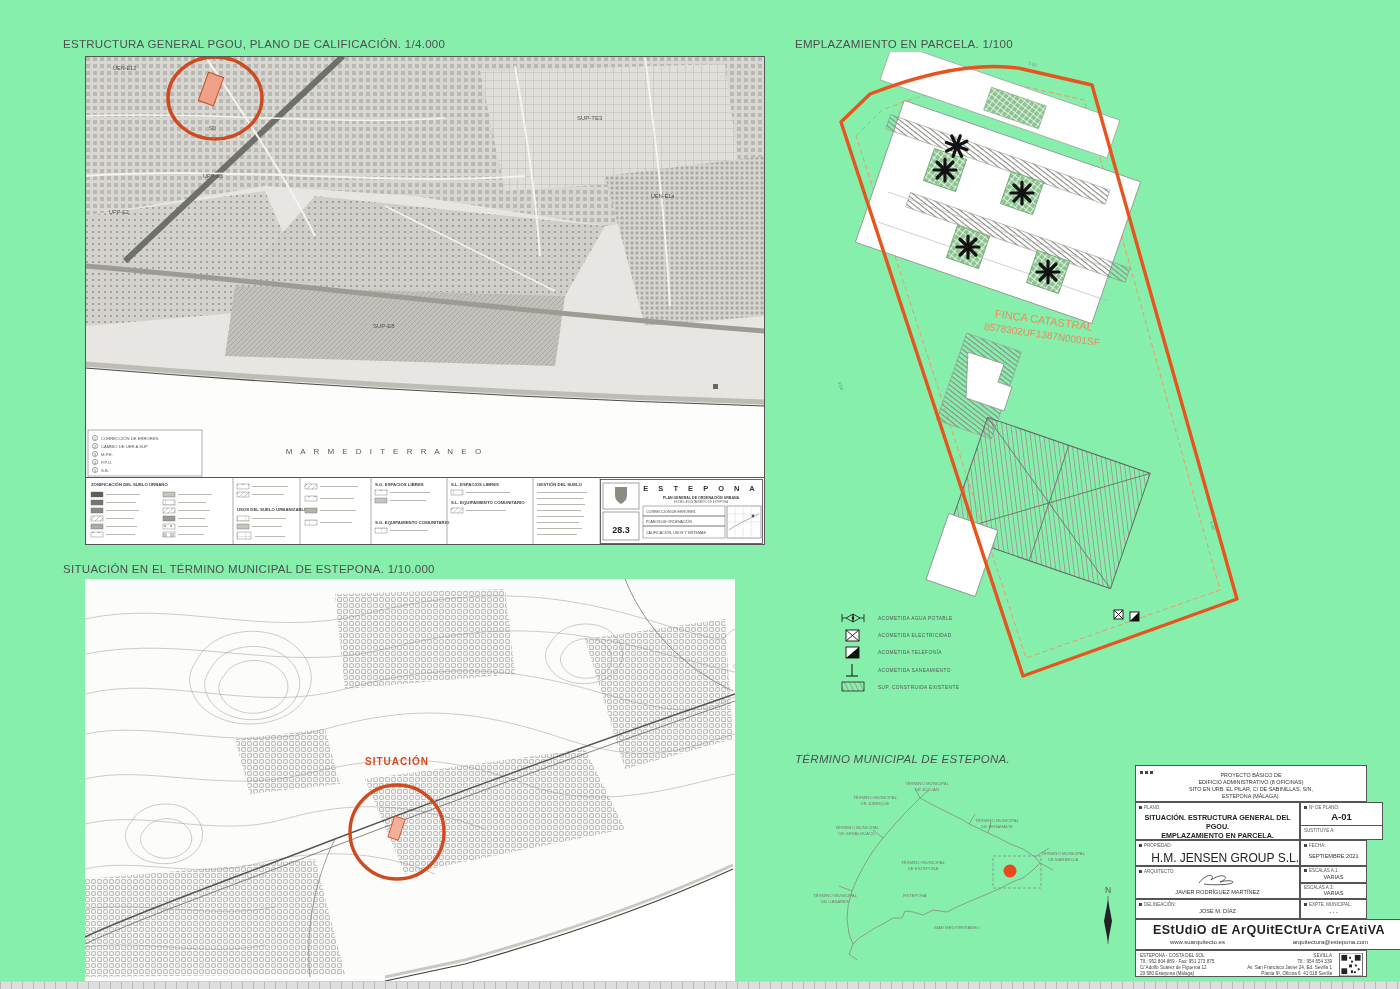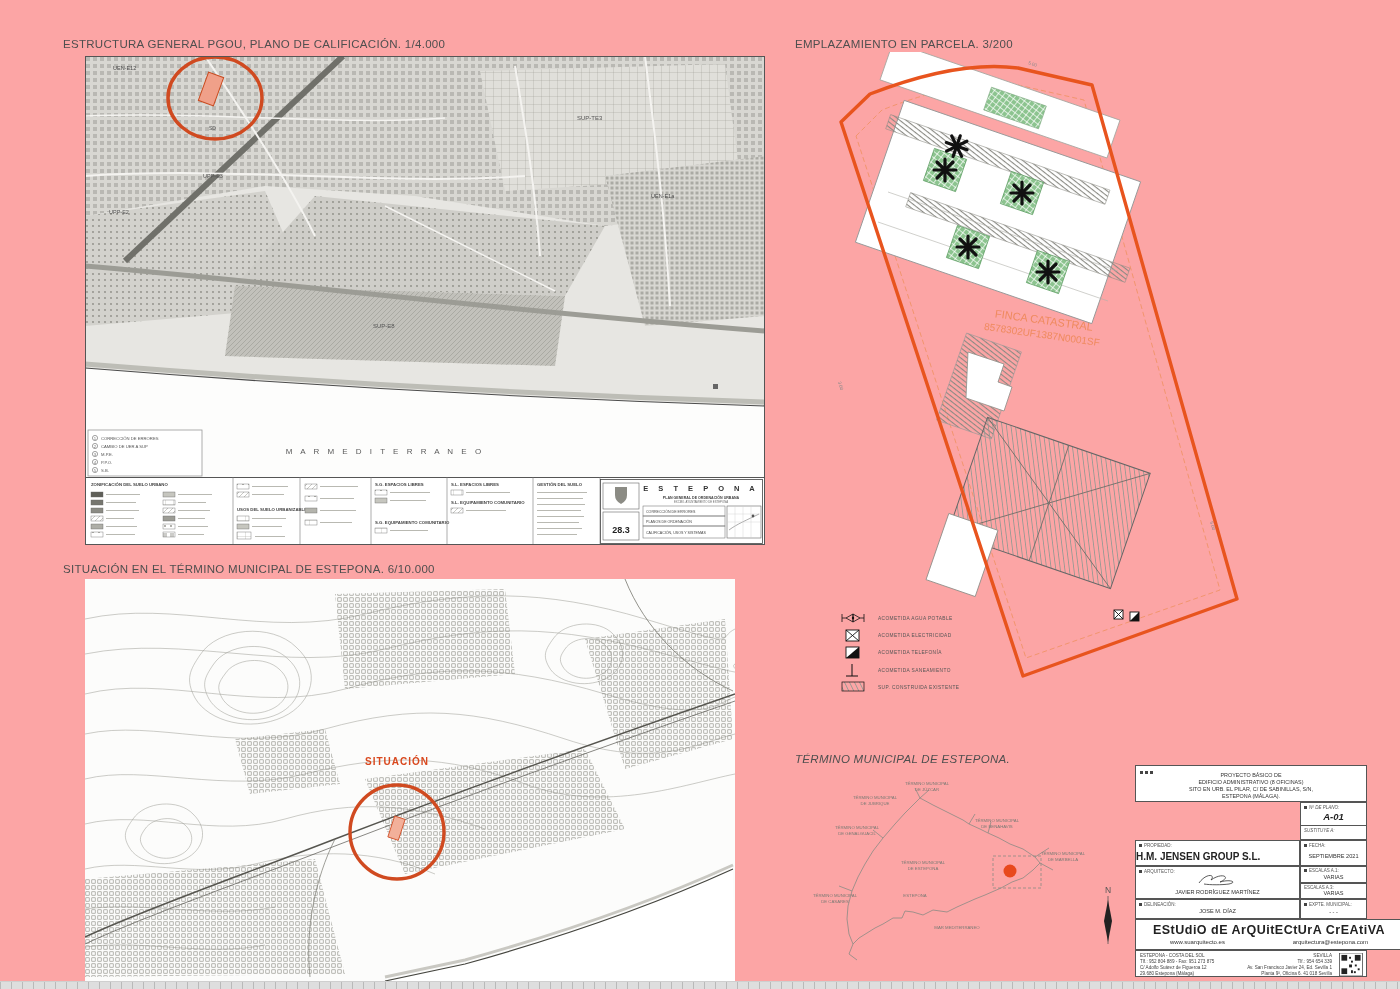--- a/index.html
+++ b/index.html
@@ -1,45 +1,45 @@
 <!DOCTYPE html>
 <html><head>
 <meta charset="utf-8">
 <style>
   html,body{margin:0;padding:0;background:#fff;}
-  #sheet{position:relative;width:1400px;height:989px;background:#fca5a5;overflow:hidden;
+  #sheet{position:relative;width:1400px;height:989px;background:#86efac;overflow:hidden;
          font-family:"Liberation Sans",sans-serif;color:#4d4d4d;}
   .ptitle{position:absolute;font-size:11.5px;letter-spacing:.3px;color:#4f4f4f;white-space:nowrap;}
   .abs{position:absolute;}
   svg text{font-family:"Liberation Sans",sans-serif;}
   
   #tblock{position:absolute;left:1135px;top:765px;width:232px;height:212px;font-size:5px;color:#444;}
   .tb-box{position:absolute;border:1px solid #555;background:#fff;box-sizing:border-box;}
   .tb-lbl{position:absolute;font-size:4.5px;color:#555;white-space:nowrap;}
   .sq{display:inline-block;width:3px;height:3px;background:#444;margin-right:2px;vertical-align:middle;}
   .proj-line{font-size:5.4px;line-height:7px;color:#333;text-align:center;}
   .plano-main{font-size:7.2px;font-weight:bold;color:#222;text-align:center;line-height:9px;}
   .big-num{font-size:9.5px;font-weight:bold;color:#222;text-align:center;}
-  .val-bold{font-size:10px;font-weight:bold;color:#222;text-align:left;}
+  .val-bold{font-size:12px;font-weight:normal;color:#222;text-align:right;}
   .val{font-size:5.6px;color:#333;text-align:center;}
   .logo-line{font-size:12.5px;font-weight:bold;letter-spacing:.5px;color:#222;text-align:center;white-space:nowrap;}
   .weblinks{font-size:6px;color:#333;}
   .addr{font-size:4.6px;line-height:6px;color:#444;white-space:nowrap;}
   
   #bstrip{position:absolute;left:0;top:981px;width:1400px;height:8px;
           background:repeating-linear-gradient(90deg,#b9b9b9 0 1px,#dedede 1px 11px);border-top:1px solid #cfcfcf;}
 </style>
 </head>
 <body>
 
 <div id="sheet">
 
   <div class="ptitle" style="left:63px;top:38px;">ESTRUCTURA GENERAL PGOU, PLANO DE CALIFICACIÓN. 1/4.000</div>
-  <div class="ptitle" style="left:795px;top:38px;">EMPLAZAMIENTO EN PARCELA. 3/200</div>
-  <div class="ptitle" style="left:63px;top:563px;">SITUACIÓN EN EL TÉRMINO MUNICIPAL DE ESTEPONA. 6/10.000</div>
+  <div class="ptitle" style="left:795px;top:38px;">EMPLAZAMIENTO EN PARCELA. 1/100</div>
+  <div class="ptitle" style="left:63px;top:563px;">SITUACIÓN EN EL TÉRMINO MUNICIPAL DE ESTEPONA. 1/10.000</div>
   <div class="ptitle" style="left:795px;top:753px;font-style:italic;">TÉRMINO MUNICIPAL DE ESTEPONA.</div>
 
   <svg class="abs" style="left:85px;top:56px;" width="680" height="489" viewBox="0 0 680 489">
     <defs>
       <pattern id="pBlocks" width="7" height="7" patternUnits="userSpaceOnUse">
         <rect x="1" y="1" width="4" height="4" fill="#9a9a93" opacity=".5"></rect>
       </pattern>
       <pattern id="pBlocks2" width="5" height="5" patternUnits="userSpaceOnUse">
         <rect x=".5" y=".5" width="3" height="3" fill="#84847d" opacity=".55"></rect>
       </pattern>
@@ -419,21 +419,28 @@
     <div class="tb-box" style="left:0;top:0;width:232px;height:37px;">
       <div style="position:absolute;left:4px;top:3px;"><span class="sq"></span><span class="sq"></span><span class="sq"></span></div>
       <div style="position:absolute;left:0;top:6px;width:100%;">
         <div class="proj-line">PROYECTO BÁSICO DE</div>
         <div class="proj-line">EDIFICIO ADMINISTRATIVO (8 OFICINAS)</div>
         <div class="proj-line">SITO EN  URB. EL PILAR, C/ DE SABINILLAS, S/N,</div>
         <div class="proj-line">ESTEPONA (MÁLAGA).</div>
       </div>
     </div>
 
-    <div class="tb-box" style="left:165px;top:37px;width:67px;height:38px;font-style:italic;">
+    <div class="tb-box" style="left:0;top:37px;width:165px;height:38px;">
+      <div class="tb-lbl" style="left:3px;top:2px;"><span class="sq"></span><span>PLANO:</span></div>
+      <div style="position:absolute;left:0;top:10px;width:100%;">
+        <div class="plano-main">SITUACIÓN. ESTRUCTURA GENERAL DEL PGOU.</div>
+        <div class="plano-main">EMPLAZAMIENTO EN PARCELA.</div>
+      </div>
+    </div>
+    <div class="tb-box" style="left:165px;top:37px;width:83px;height:38px;">
       <div class="tb-lbl" style="left:3px;top:2px;"><span class="sq"></span><span>Nº DE PLANO:</span></div>
       <div class="big-num" style="position:absolute;top:8px;width:100%;">A-01</div>
       <div style="position:absolute;left:0;top:22px;width:100%;border-top:1px solid #555;"></div>
       <div class="tb-lbl" style="left:3px;top:25px;">SUSTITUYE A:</div>
     </div>
 
     <div class="tb-box" style="left:0;top:75px;width:165px;height:26px;">
       <div class="tb-lbl" style="left:3px;top:2px;"><span class="sq"></span><span>PROPIEDAD:</span></div>
       <div class="val-bold" style="position:absolute;top:10px;width:100%;">H.M. JENSEN GROUP S.L.</div>
     </div>

